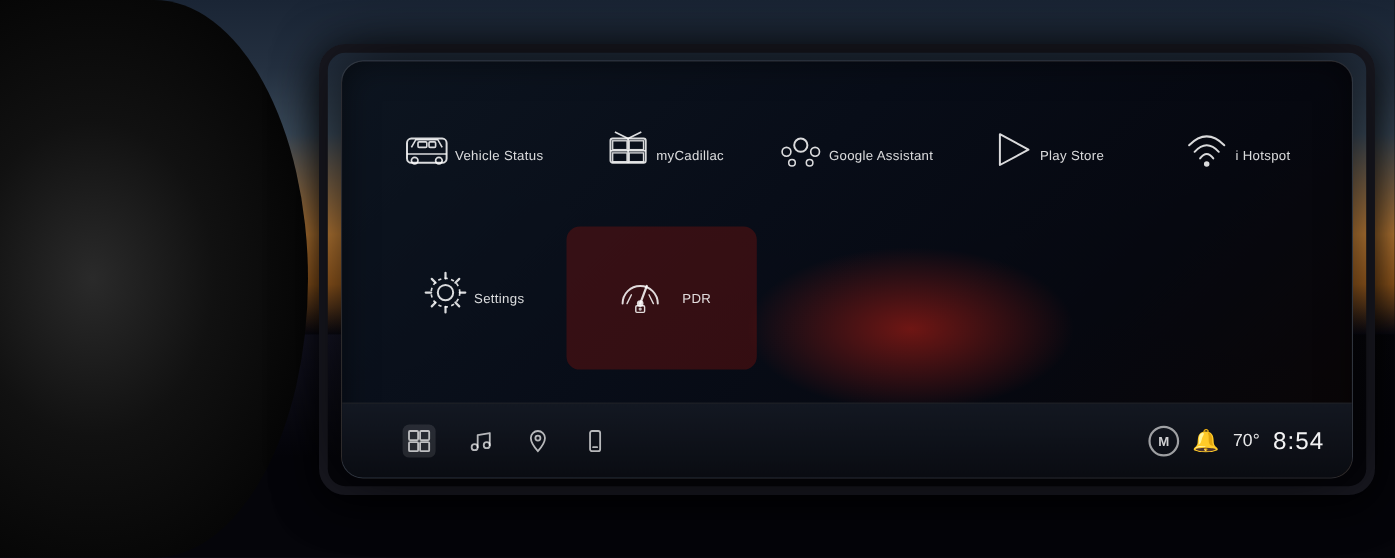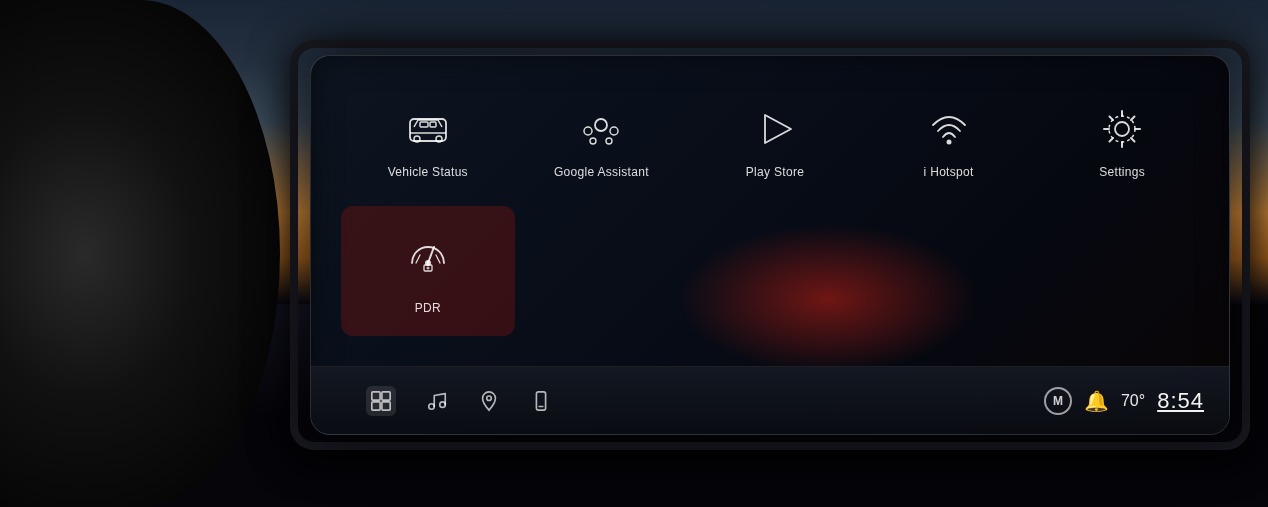--- a/index.html
+++ b/index.html
@@ -95,21 +95,21 @@
       right: 20px;
       display: grid;
       grid-template-columns: repeat(5, 1fr);
       grid-template-rows: repeat(2, 130px);
       gap: 0;
       z-index: 15;
     }
 
     .app-item {
       display: flex;
-      flex-direction: column;
+      flex-direction: row;
       align-items: center;
       justify-content: center;
       cursor: pointer;
       padding: 10px;
       border-radius: 12px;
       transition: background 0.2s;
     }
 
     .app-icon {
       width: 52px;
@@ -206,21 +206,20 @@
       color: rgba(255,255,255,0.9);
       font-size: 16px;
       font-weight: 300;
     }
 
     .status-time {
       color: rgba(255,255,255,0.95);
       font-size: 22px;
       font-weight: 500;
       letter-spacing: 1px;
-      text-decoration: underline;
     }
 
     
     .screen-frame {
       position: absolute;
       left: 290px;
       top: 40px;
       width: 960px;
       height: 410px;
       border-radius: 24px;
@@ -266,20 +265,36 @@
           <circle cx="35" cy="34" r="3" stroke-width="1.5"></circle>
           <path d="M10 22l4-7h20l4 7" stroke-width="1.5"></path>
           <rect x="16" y="17" width="8" height="5" rx="1"></rect>
           <rect x="26" y="17" width="6" height="5" rx="1"></rect>
         </svg>
       </div>
       <span class="app-label">Vehicle Status</span>
     </div>
 
 
+    <div class="app-item">
+      <div class="app-icon">
+        <svg viewBox="0 0 48 48" xmlns="http://www.w3.org/2000/svg">
+
+          <rect x="8" y="14" width="32" height="22" rx="2" stroke-width="1.8"></rect>
+          <line x1="24" y1="14" x2="24" y2="36" stroke-width="1.5"></line>
+          <line x1="8" y1="25" x2="40" y2="25" stroke-width="1.5"></line>
+          <rect x="10" y="16" width="13" height="8" stroke-width="1.2"></rect>
+          <rect x="25" y="16" width="13" height="8" stroke-width="1.2"></rect>
+          <rect x="10" y="27" width="13" height="8" stroke-width="1.2"></rect>
+          <rect x="25" y="27" width="13" height="8" stroke-width="1.2"></rect>
+          <path d="M12 8 L24 14 L36 8" stroke-width="1.5"></path>
+        </svg>
+      </div>
+      <span class="app-label">myCadillac</span>
+    </div>
 
     <div class="app-item">
       <div class="app-icon">
         <svg viewBox="0 0 48 48" xmlns="http://www.w3.org/2000/svg">
 
           <circle cx="24" cy="20" r="6" stroke-width="1.8"></circle>
           <circle cx="11" cy="26" r="4" stroke-width="1.5"></circle>
           <circle cx="37" cy="26" r="4" stroke-width="1.5"></circle>
           <circle cx="16" cy="36" r="3" stroke-width="1.4"></circle>
           <circle cx="32" cy="36" r="3" stroke-width="1.4"></circle>

